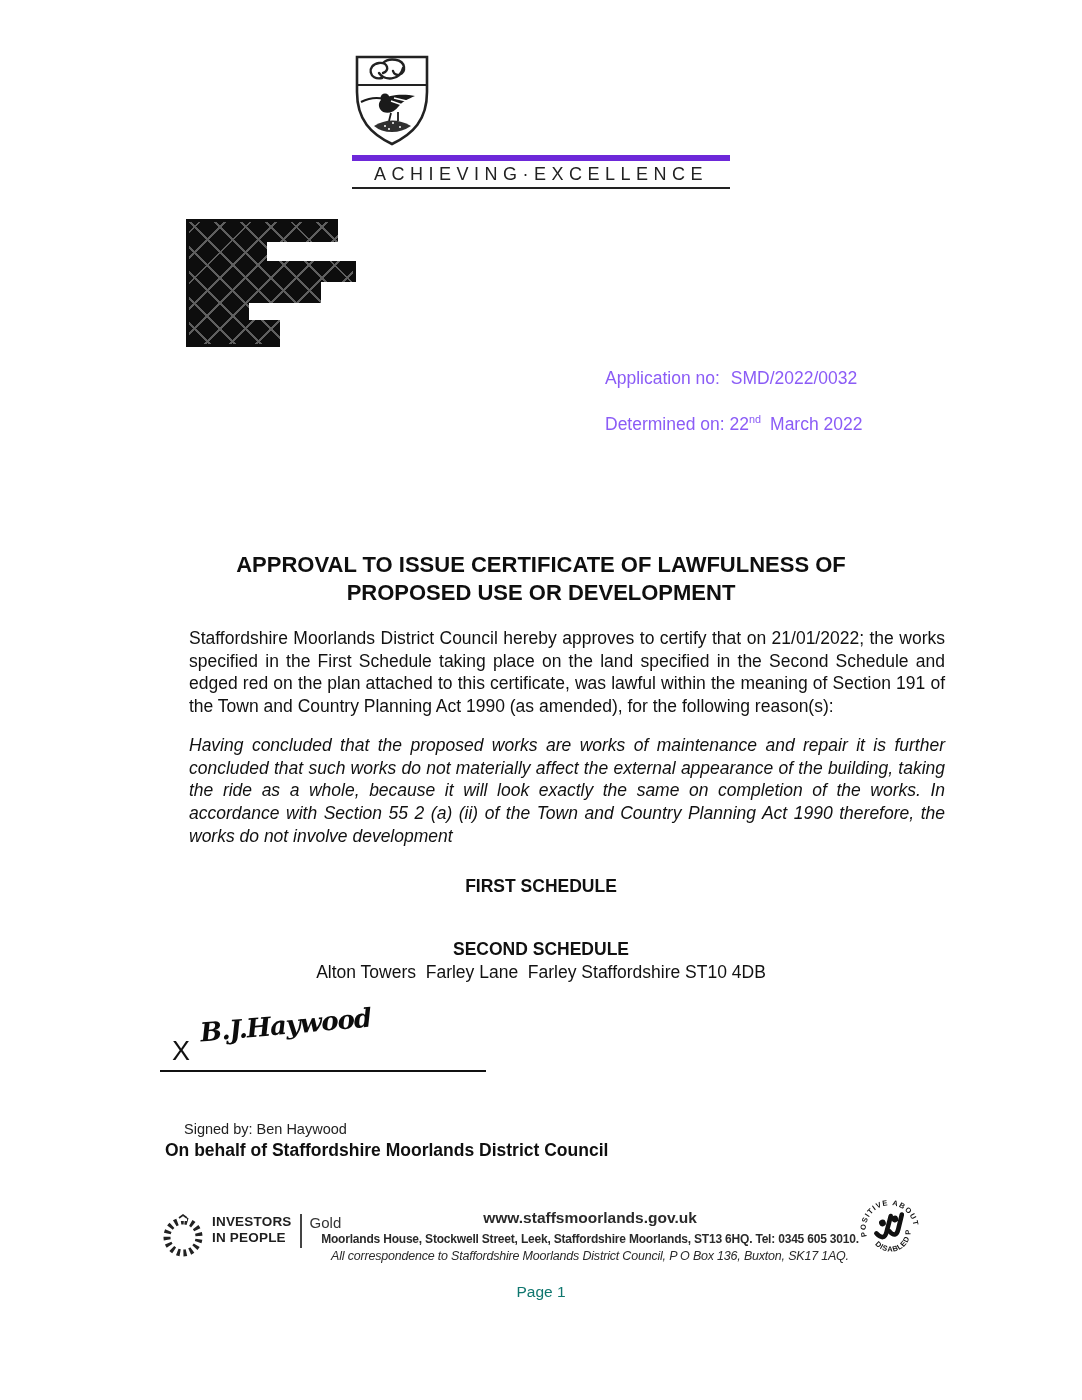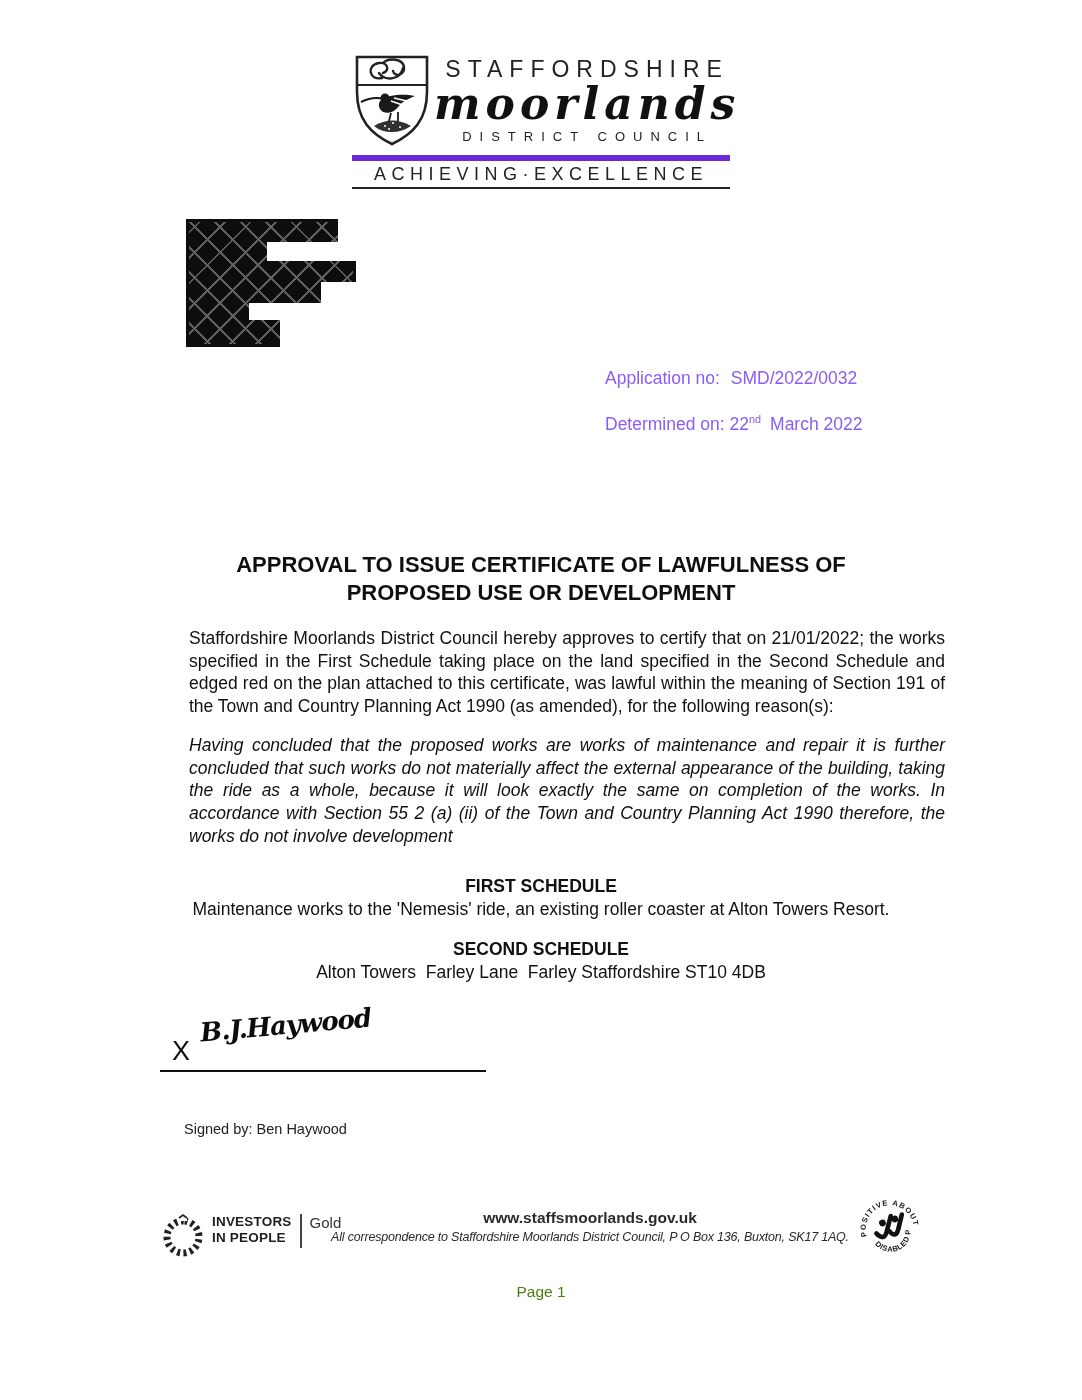--- a/index.html
+++ b/index.html
@@ -82,21 +82,21 @@
 
   .iip { position:absolute; left:160px; top:1214px; display:flex; align-items:flex-start; }
   .iip-text { margin-left:6px; font-size:13.5px; font-weight:bold; line-height:1.18;
               letter-spacing:0.2px; color:#1e1e1e; }
   .iip-divider { width:2px; height:34px; background:#444; margin:0 8px; }
   .iip-gold { font-size:15px; color:#333; }
 
   .badge { position:absolute; left:858px; top:1198px; transform:rotate(-18deg); }
 
   .page-num { position:absolute; left:0; top:1283px; width:100%; text-align:center;
-              font-size:15.5px; color:#4d7c0f; }
+              font-size:15.5px; color:#0f766e; }
 </style>
 </head>
 <body>
 
 <div class="page">
 
   <div class="logo">
     <div class="logo-top">
       <svg class="crest" viewBox="0 0 78 94">
         <path d="M4,3 H74 V38 C74,66 60,80 39,90 C18,80 4,66 4,38 Z" fill="#ffffff" stroke="#222" stroke-width="2.6"></path>
@@ -108,25 +108,20 @@
           <path d="M28,46 C36,40 52,40 62,42 C55,45 50,47 46,52 C40,60 31,61 27,55 C25,51 26,48 28,46 Z" fill="#1a1a1a"></path>
           <path d="M38,47 L58,54 M41,44 L62,49" stroke="#ffffff" stroke-width="1.4"></path>
           <path d="M38,59 L36,67 M45,58 L45,67" stroke="#1a1a1a" stroke-width="1.8"></path>
           <path d="M21,72 Q39,61 58,72 Q49,78 39,78 Q28,78 21,72 Z" fill="#1a1a1a" opacity="0.9"></path>
           <circle cx="32" cy="72" r="1" fill="#fff"></circle>
             <circle cx="40" cy="69" r="1" fill="#fff"></circle>
           <circle cx="47" cy="73" r="1" fill="#fff"></circle>
             <circle cx="36" cy="75" r="1" fill="#fff"></circle>
         </g>
       </svg>
-      <div class="logo-text">
-        <div class="logo-caps">STAFFORDSHIRE</div>
-        <div class="logo-script">moorlands</div>
-        <div class="logo-sub">DISTRICT COUNCIL</div>
-      </div>
     </div>
     <div class="logo-banner">ACHIEVING·EXCELLENCE</div>
   </div>
 
   <div class="redaction"></div>
 
   <div class="meta">
     <div class="meta-row">
       <span>Application no:</span><span class="meta-value">SMD/2022/0032</span>
     </div>
@@ -139,45 +134,46 @@
 
   <div class="main-title">
     <div>APPROVAL TO ISSUE CERTIFICATE OF LAWFULNESS OF</div>
     <div>PROPOSED USE OR DEVELOPMENT</div>
   </div>
 
   <p class="para para-approval">Staffordshire Moorlands District Council hereby approves to certify that on 21/01/2022; the works specified in the First Schedule taking place on the land specified in the Second Schedule and edged red on the plan attached to this certificate, was lawful within the meaning of Section 191 of the Town and Country Planning Act 1990 (as amended), for the following reason(s):</p>
   <p class="para para-reason">Having concluded that the proposed works are works of maintenance and repair it is further concluded that such works do not  materially affect the external appearance of the building, taking the ride as a whole, because it will look exactly the same on completion of the works. In accordance with Section 55 2 (a) (ii) of the Town and Country Planning Act 1990 therefore, the works do not involve development</p>
 
   <div class="center-line sched-head first-head">FIRST SCHEDULE</div>
-  <div class="center-line first-text">Maintenance works to the 'Nemesis' ride, an existing roller coaster at Alton Towers Resort.</div>
   <div class="center-line sched-head second-head">SECOND SCHEDULE</div>
   <div class="center-line second-text">Alton Towers  Farley Lane  Farley Staffordshire ST10 4DB</div>
 
   <div class="sig-x">X</div>
   <div class="sig-name">B.J.Haywood</div>
   <div class="sig-line"></div>
   <div class="signed-by">Signed by: Ben Haywood</div>
+  <div class="on-behalf">On behalf of Staffordshire Moorlands District Council</div>
 
   <div class="iip">
     <svg width="46" height="46" viewBox="0 0 46 46">
       <circle cx="23" cy="23" r="16" fill="none" stroke="#222" stroke-width="7" stroke-dasharray="3 3.4" transform="rotate(-84 23 23)"></circle>
       <rect x="19" y="0" width="8" height="7" fill="#ffffff"></rect>
       <path d="M19,4 L23,1 L27,4" fill="none" stroke="#222" stroke-width="1.6"></path>
     </svg>
     <div class="iip-text">
       <div>INVESTORS</div>
       <div>IN PEOPLE</div>
     </div>
     <div class="iip-divider"></div>
     <div class="iip-gold">Gold</div>
   </div>
 
   <div class="footer-center">
     <div class="f-www">www.staffsmoorlands.gov.uk</div>
+    <div class="f-addr">Moorlands House, Stockwell Street, Leek, Staffordshire Moorlands, ST13 6HQ.  Tel: 0345 605 3010.</div>
     <div class="f-corr">All correspondence to Staffordshire Moorlands District Council, P O Box 136, Buxton, SK17 1AQ.</div>
   </div>
 
   <svg class="badge" width="64" height="64" viewBox="0 0 64 64">
     <defs>
       <path id="arcT" d="M9,38 A24,24 0 1 1 55,38" fill="none"></path>
       <path id="arcB" d="M13,40 A20,20 0 0 0 51,40" fill="none"></path>
     </defs>
     <text font-size="7.5" font-weight="bold" fill="#111" letter-spacing="1.2" font-family="Liberation Sans, sans-serif">
       <textPath href="#arcT" startOffset="8%">POSITIVE ABOUT</textPath>

